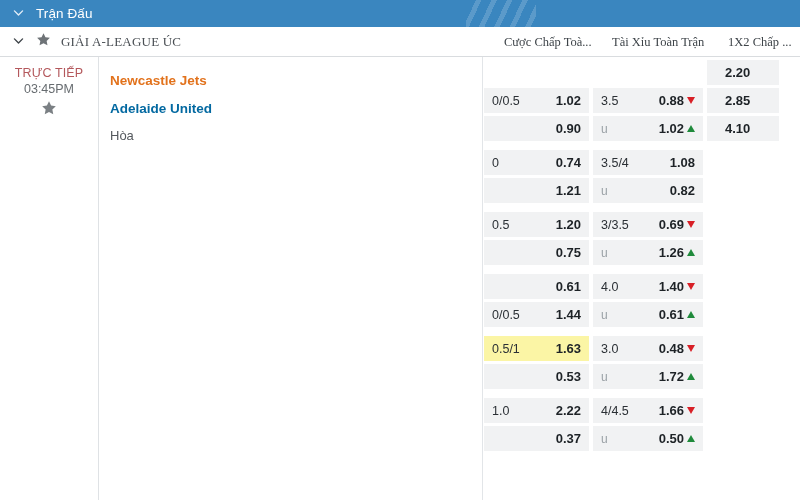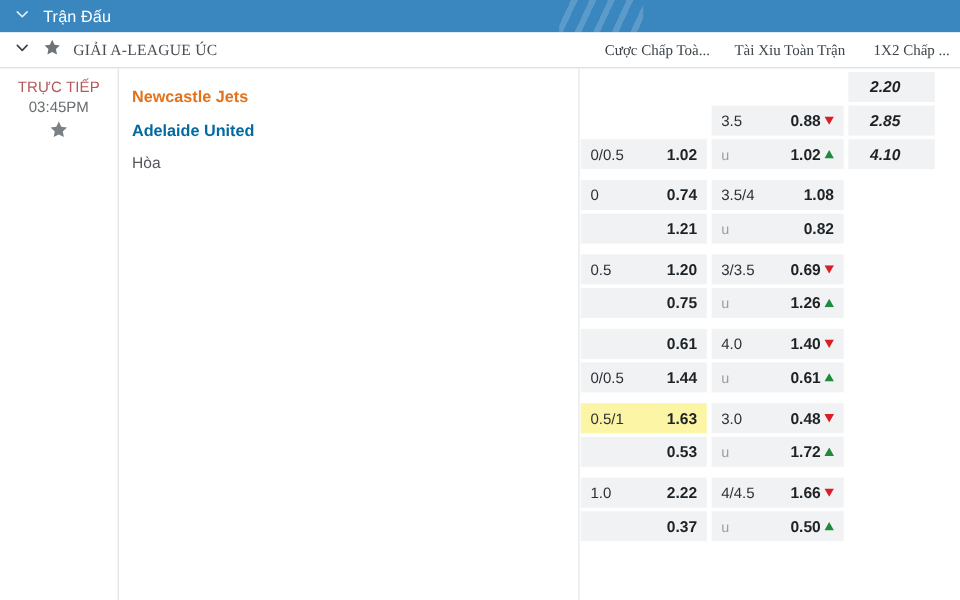--- a/index.html
+++ b/index.html
@@ -106,21 +106,21 @@
     height:25px;
     margin-bottom:3px;
     display:flex; align-items:center;
     font-size:13px; color:#1d2226; font-weight:bold;
     position:relative;
   }
   .cell.hl { background:#fbf5a5; }
 
   .c-hdp { width:105px; padding:0 8px 0 8px; }
   .c-ou  { width:110px; padding:0 8px 0 8px; }
-  .c-1x2 { width:72px;  padding:0 8px 0 8px; justify-content:flex-start;font-style:italic; }
+  .c-1x2 { width:72px;  padding:0 8px 0 8px; justify-content:flex-start; }
 
   .lbl { font-weight:normal; color:#2b3035; font-size:12.5px; }
   .lbl.u { color:#9aa0a5; font-size:12px; }
   .val { margin-left:auto; font-weight:bold; font-size:13px; }
   .c-1x2 .val { margin-left: 10px; }
 
   .arrow { width:8px; margin-left:3px; display:inline-block; line-height:0; }
   .arrow svg { display:block; }
 
   .spacer-1x2 { width:72px; height:25px; margin-bottom:3px; }
@@ -188,20 +188,23 @@
       <div class="t-draw">Hòa</div>
     </div>
 
     <div class="oddscol" id="odds-col">
         <div class="block">
           <div class="colstack">
             <div class="cell c-hdp">
               <span class="lbl ">0/0.5</span>
               <span class="val">1.02</span>
             </div>
+            <div class="cell c-hdp">
+              <span class="val">0.90</span>
+            </div>
           </div>
           <div class="gapcol"></div>
           <div class="colstack">
             <div class="cell c-ou">
               <span class="lbl ">3.5</span>
               <span class="val">0.88</span>
               <span class="arrow">
                 <svg width="8" height="7" viewBox="0 0 8 7">
                   <path d="M0 0 L8 0 L4 7 Z" fill="#d81f26"></path>
                 </svg>

